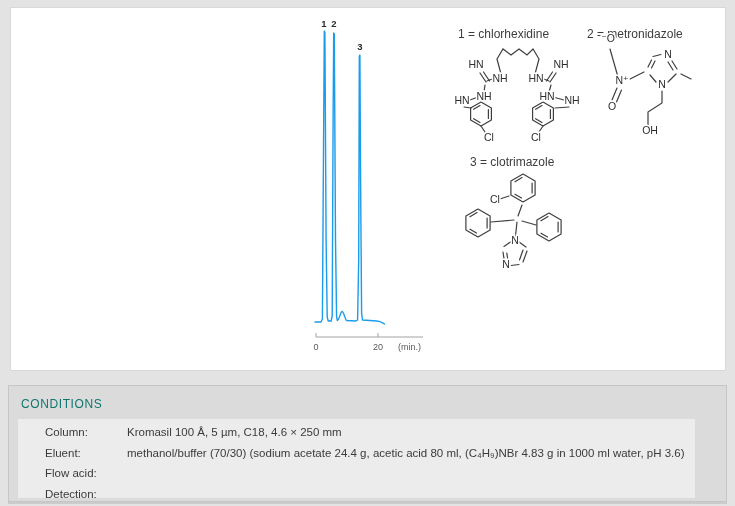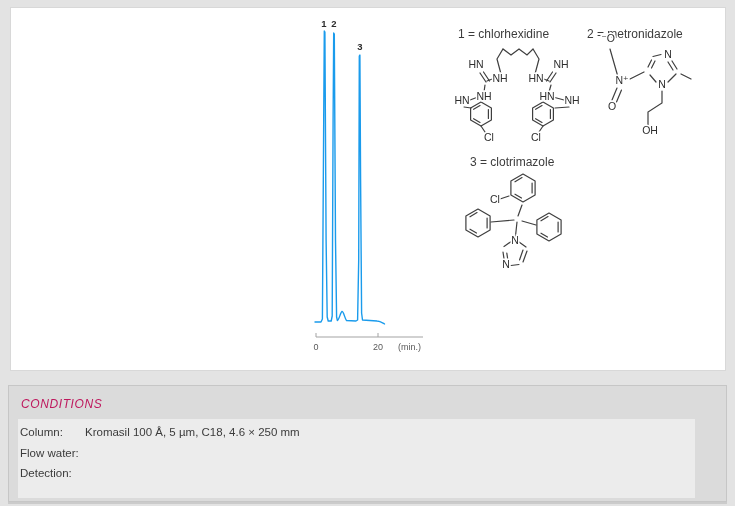--- a/index.html
+++ b/index.html
@@ -23,29 +23,29 @@
   .bond{fill:none;stroke:#3f3f3f;stroke-width:1.2;stroke-linecap:round;}
   .ring{fill:none;stroke:#3f3f3f;stroke-width:1.2;stroke-linejoin:round;}
   .atom{font-size:10.5px;fill:#2e2e2e;text-anchor:middle;paint-order:stroke;stroke:#ffffff;stroke-width:3px;}
   .conditions-panel{
     position:absolute;left:8px;top:385px;width:719px;height:117px;
     background:#dbdbdb;border:1px solid #c6c6c6;box-sizing:border-box;
     box-shadow:0 2px 0 rgba(0,0,0,0.10);
   }
   .conditions-title{
     position:absolute;left:12px;top:11px;
-    font-size:12px;color:#be185d;letter-spacing:0.6px;font-style:italic;
+    font-size:12px;color:#0f766e;letter-spacing:0.6px;
   }
   .conditions-box{
     position:absolute;left:9px;top:33px;width:677px;height:79px;
     background:#ececec;padding-top:3px;box-sizing:border-box;
   }
-  .cond-row{display:flex;align-items:center;height:20.5px;padding-left:2px;font-size:11.5px;color:#3b3b3b;}
+  .cond-row{display:flex;align-items:center;height:20.5px;padding-left:27px;font-size:11.5px;color:#3b3b3b;}
   .cond-label{width:65px;flex:none;}
-  .cond-value{flex:1;white-space:nowrap;}
+  .cond-value{flex:1;white-space:nowrap;margin-left:17px;}
 </style>
 </head>
 <body>
 
 <div class="figure-panel"></div>
 
 <svg viewBox="0 0 735 380">
 
   <g>
     <path class="trace" d="M315,322 L321,322 L322.4,319 L323.7,120 L324.3,31 L324.9,32 L326.1,240 L327.2,317 L328.2,321 L331.2,321 L332.2,316 L333.1,120 L333.7,33 L334.3,34 L335.5,240 L336.6,317 L337.4,320.5 C339,320.3 340.5,312 342,311.5 C343.5,311 345,319 346.5,320.5 L356,321 L357.6,320 L358.7,260 L359.3,56 L359.9,55 L360.6,180 L361.6,313 L362.5,320 L377,321 C380,321 382,322.5 384.5,324"></path>
@@ -101,19 +101,23 @@
 </svg>
 
 <div class="conditions-panel">
   <div class="conditions-title">CONDITIONS</div>
   <div class="conditions-box">
     <div class="cond-row">
       <span class="cond-label">Column:</span>
       <span class="cond-value">Kromasil 100 Å, 5 µm, C18, 4.6 × 250 mm</span>
     </div>
     <div class="cond-row">
-      <span class="cond-label">Flow water:</span>
+      <span class="cond-label">Eluent:</span>
+      <span class="cond-value">methanol/buffer (70/30) (sodium acetate 24.4 g, acetic acid 80 ml, (C₄H₉)NBr 4.83 g in 1000 ml water, pH 3.6)</span>
+    </div>
+    <div class="cond-row">
+      <span class="cond-label">Flow acid:</span>
     </div>
     <div class="cond-row">
       <span class="cond-label">Detection:</span>
     </div>
   </div>
 </div>
 
 </body></html>

